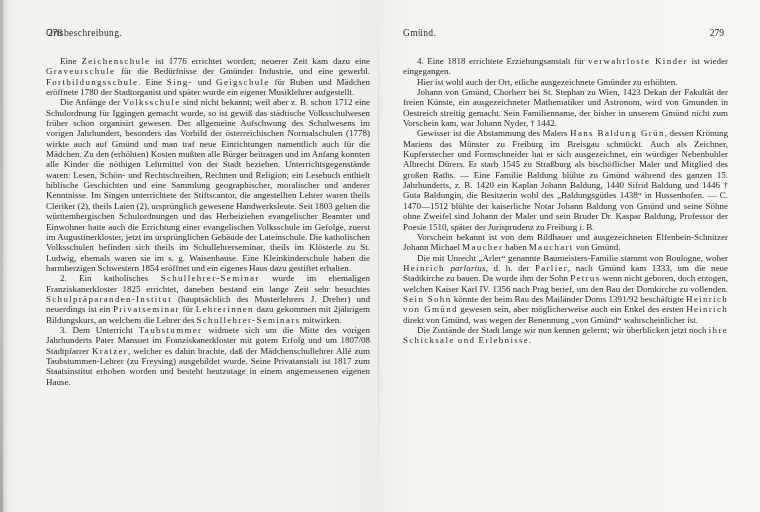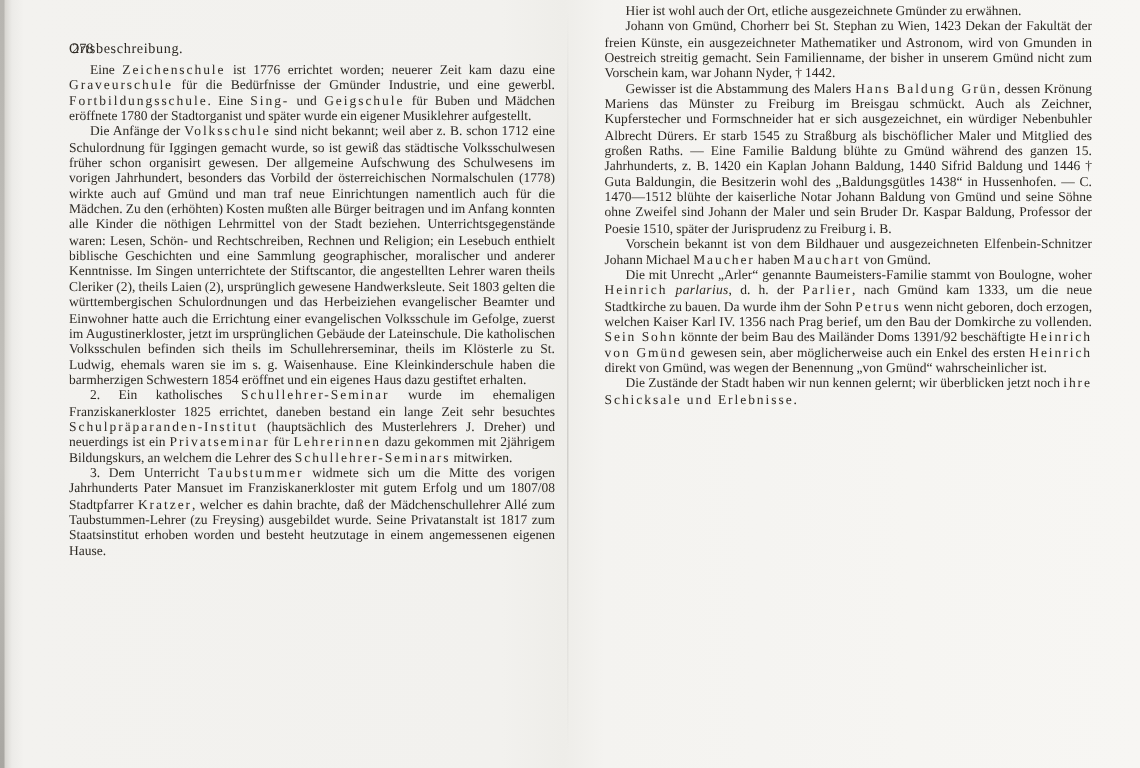--- a/index.html
+++ b/index.html
@@ -57,21 +57,21 @@
   }
   .page-number {
     position: absolute;
     top: 0;
     font-size: 9.5px;
   }
   .page-number.num-left  { left: 2px; }
   .page-number.num-right { right: 4px; }
 
   .text-block {
-    margin-top: 2px;
+    margin-top: 17px;
   }
   .para {
     margin: 0;
     font-size: 9px;
     line-height: 10.35px;
     text-align: justify;
     text-indent: 14px;
     word-spacing: -0.2px;
   }
   .sperr {
@@ -96,22 +96,27 @@
     </div>
     <div class="text-block">
         <p class="para"><span>Eine </span><span class="sperr">Zeichenschule</span><span> ist 1776 errichtet worden; neuerer Zeit kam dazu eine </span><span class="sperr">Graveurschule</span><span> für die Bedürfnisse der Gmünder Industrie, und eine gewerbl. </span><span class="sperr">Fortbildungsschule</span><span>. Eine </span><span class="sperr">Sing-</span><span> und </span><span class="sperr">Geigschule</span><span> für Buben und Mädchen eröffnete 1780 der Stadtorganist und später wurde ein eigener Musiklehrer aufgestellt.</span></p>
         <p class="para"><span>Die Anfänge der </span><span class="sperr">Volksschule</span><span> sind nicht bekannt; weil aber z. B. schon 1712 eine Schulordnung für Iggingen gemacht wurde, so ist gewiß das städtische Volksschulwesen früher schon organisirt gewesen. Der allgemeine Aufschwung des Schulwesens im vorigen Jahrhundert, besonders das Vorbild der österreichischen Normalschulen (1778) wirkte auch auf Gmünd und man traf neue Einrichtungen namentlich auch für die Mädchen. Zu den (erhöhten) Kosten mußten alle Bürger beitragen und im Anfang konnten alle Kinder die nöthigen Lehrmittel von der Stadt beziehen. Unterrichtsgegenstände waren: Lesen, Schön- und Rechtschreiben, Rechnen und Religion; ein Lesebuch enthielt biblische Geschichten und eine Sammlung geographischer, moralischer und anderer Kenntnisse. Im Singen unterrichtete der Stiftscantor, die angestellten Lehrer waren theils Cleriker (2), theils Laien (2), ursprünglich gewesene Handwerksleute. Seit 1803 gelten die württembergischen Schulordnungen und das Herbeiziehen evangelischer Beamter und Einwohner hatte auch die Errichtung einer evangelischen Volksschule im Gefolge, zuerst im Augustinerkloster, jetzt im ursprünglichen Gebäude der Lateinschule. Die katholischen Volksschulen befinden sich theils im Schullehrerseminar, theils im Klösterle zu St. Ludwig, ehemals waren sie im s. g. Waisenhause. Eine Kleinkinderschule haben die barmherzigen Schwestern 1854 eröffnet und ein eigenes Haus dazu gestiftet erhalten.</span></p>
         <p class="para"><span>2. Ein katholisches </span><span class="sperr">Schullehrer-Seminar</span><span> wurde im ehemaligen Franziskanerkloster 1825 errichtet, daneben bestand ein lange Zeit sehr besuchtes </span><span class="sperr">Schulpräparanden-Institut</span><span> (hauptsächlich des Musterlehrers J. Dreher) und neuerdings ist ein </span><span class="sperr">Privatseminar</span><span> für </span><span class="sperr">Lehrerinnen</span><span> dazu gekommen mit 2jährigem Bildungskurs, an welchem die Lehrer des </span><span class="sperr">Schullehrer-Seminars</span><span> mitwirken.</span></p>
         <p class="para"><span>3. Dem Unterricht </span><span class="sperr">Taubstummer</span><span> widmete sich um die Mitte des vorigen Jahrhunderts Pater Mansuet im Franziskanerkloster mit gutem Erfolg und um 1807/08 Stadtpfarrer </span><span class="sperr">Kratzer</span><span>, welcher es dahin brachte, daß der Mädchenschullehrer Allé zum Taubstummen-Lehrer (zu Freysing) ausgebildet wurde. Seine Privatanstalt ist 1817 zum Staatsinstitut erhoben worden und besteht heutzutage in einem angemessenen eigenen Hause.</span></p>
       </div>
   </div>
 
   <div class="page page-right">
+    <div class="page-header">
+      <div class="running-head">Gmünd.</div>
+      <span class="page-number num-right">279</span>
+    </div>
     <div class="text-block">
-        <p class="para"><span>Hier ist wohl auch der Ort, etliche ausgezeichnete Gmünder zu erwähnen.</span></p>
+        <p class="para"><span>4. Eine 1818 errichtete Erziehungsanstalt für </span><span class="sperr">verwahrloste Kinder</span><span> ist wieder eingegangen.</span></p>
+        <p class="para"><span>Hier ist wohl auch der Ort, etliche ausgezeichnete Gmünder zu erhöhten.</span></p>
         <p class="para"><span>Johann von Gmünd, Chorherr bei St. Stephan zu Wien, 1423 Dekan der Fakultät der freien Künste, ein ausgezeichneter Mathematiker und Astronom, wird von Gmunden in Oestreich streitig gemacht. Sein Familienname, der bisher in unserem Gmünd nicht zum Vorschein kam, war Johann Nyder, † 1442.</span></p>
         <p class="para"><span>Gewisser ist die Abstammung des Malers </span><span class="sperr">Hans Baldung Grün</span><span>, dessen Krönung Mariens das Münster zu Freiburg im Breisgau schmückt. Auch als Zeichner, Kupferstecher und Formschneider hat er sich ausgezeichnet, ein würdiger Nebenbuhler Albrecht Dürers. Er starb 1545 zu Straßburg als bischöflicher Maler und Mitglied des großen Raths. — Eine Familie Baldung blühte zu Gmünd während des ganzen 15. Jahrhunderts, z. B. 1420 ein Kaplan Johann Baldung, 1440 Sifrid Baldung und 1446 † Guta Baldungin, die Besitzerin wohl des „Baldungsgütles 1438“ in Hussenhofen. — C. 1470—1512 blühte der kaiserliche Notar Johann Baldung von Gmünd und seine Söhne ohne Zweifel sind Johann der Maler und sein Bruder Dr. Kaspar Baldung, Professor der Poesie 1510, später der Jurisprudenz zu Freiburg i. B.</span></p>
         <p class="para"><span>Vorschein bekannt ist von dem Bildhauer und ausgezeichneten Elfenbein-Schnitzer Johann Michael </span><span class="sperr">Maucher</span><span> haben </span><span class="sperr">Mauchart</span><span> von Gmünd.</span></p>
         <p class="para"><span>Die mit Unrecht „Arler“ genannte Baumeisters-Familie stammt von Boulogne, woher </span><span class="sperr">Heinrich</span><span> </span><span class="antiqua">parlarius</span><span>, d. h. der </span><span class="sperr">Parlier</span><span>, nach Gmünd kam 1333, um die neue Stadtkirche zu bauen. Da wurde ihm der Sohn </span><span class="sperr">Petrus</span><span> wenn nicht geboren, doch erzogen, welchen Kaiser Karl IV. 1356 nach Prag berief, um den Bau der Domkirche zu vollenden. </span><span class="sperr">Sein Sohn</span><span> könnte der beim Bau des Mailänder Doms 1391/92 beschäftigte </span><span class="sperr">Heinrich von Gmünd</span><span> gewesen sein, aber möglicherweise auch ein Enkel des ersten </span><span class="sperr">Heinrich</span><span> direkt von Gmünd, was wegen der Benennung „von Gmünd“ wahrscheinlicher ist.</span></p>
-        <p class="para"><span>Die Zustände der Stadt haben wir nun kennen gelernt; wir überblicken jetzt noch </span><span class="sperr">ihre Schicksale und Erlebnisse</span><span>.</span></p>
+        <p class="para"><span>Die Zustände der Stadt lange wir nun kennen gelernt; wir überblicken jetzt noch </span><span class="sperr">ihre Schicksale und Erlebnisse</span><span>.</span></p>
       </div>
   </div>
 </div>
 
 </body></html>

